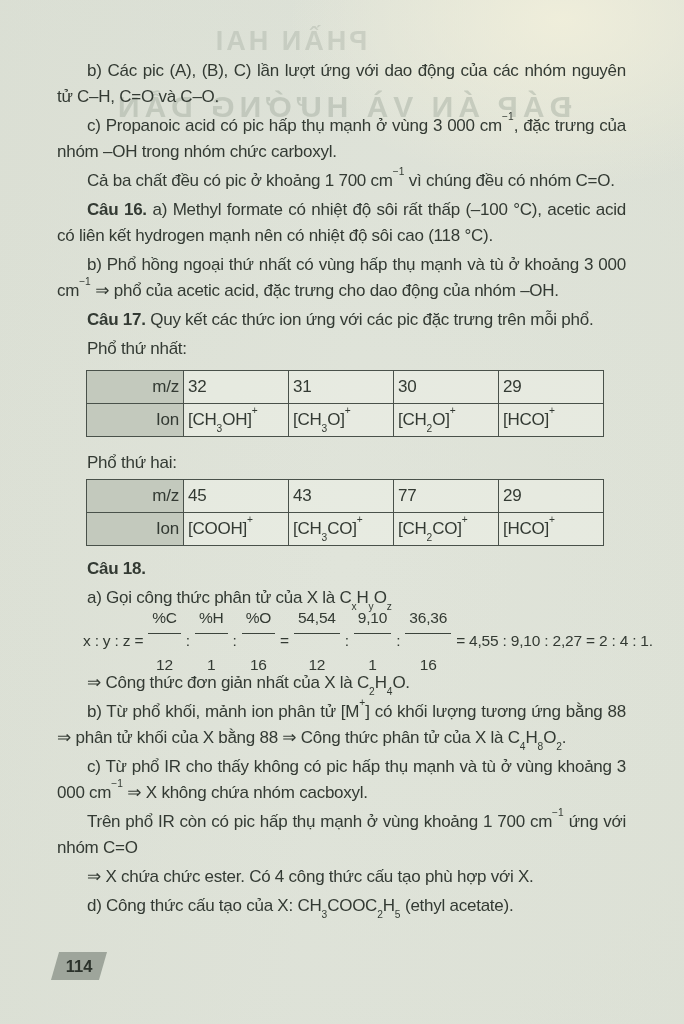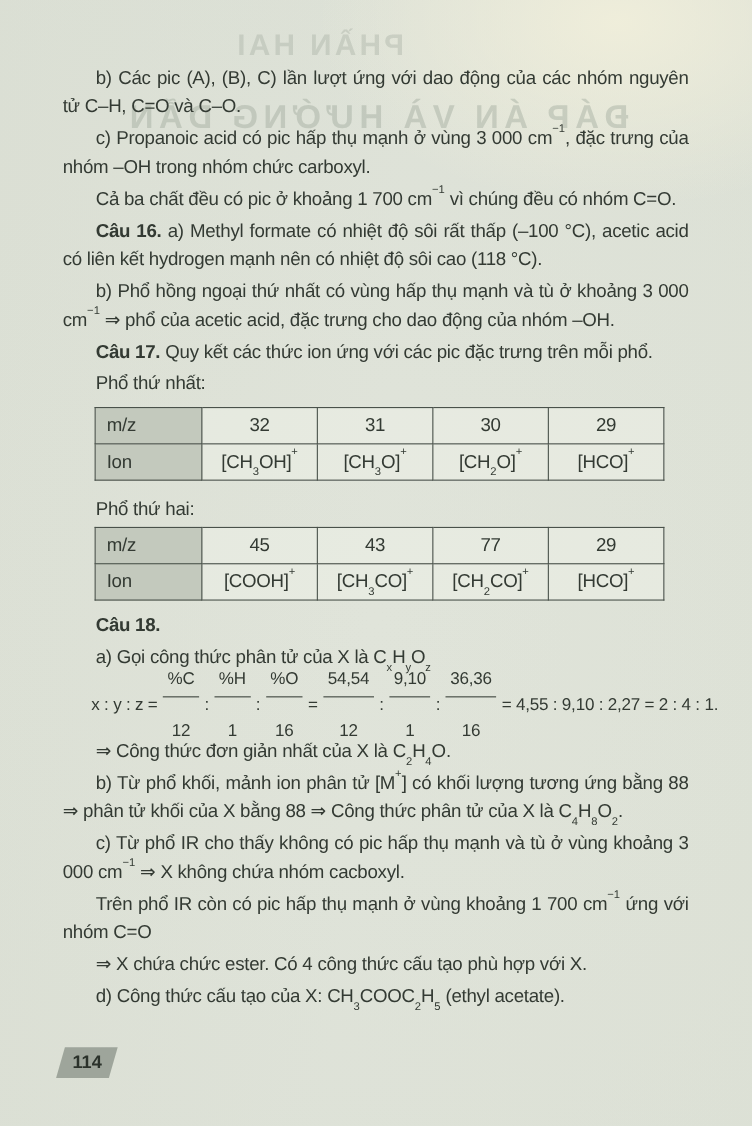--- a/index.html
+++ b/index.html
@@ -37,27 +37,27 @@
     margin:8px 0 0 29px;
     width:518px;
     table-layout:fixed;
     font-size:17px;
     letter-spacing:-0.25px;
   }
   table.iontable.t2 { margin-top:3px; }
   .iontable td {
     border:1.5px solid #49514a;
     height:32px;
-    text-align:center;
+    text-align:left;
     padding:0 4px;
     background:rgba(237,240,231,0.55);
   }
   .iontable td.hd {
     background:#c3c9bd;
-    text-align:left;
+    text-align:right;
     padding-left:10px;
   }
   .mt13 { margin-top:13px; }
   .mt10 { margin-top:10px; }
 
   .formula {
     display:flex; align-items:center;
     gap:5px;
     margin:4px 0 0 26px;
     height:52px;

